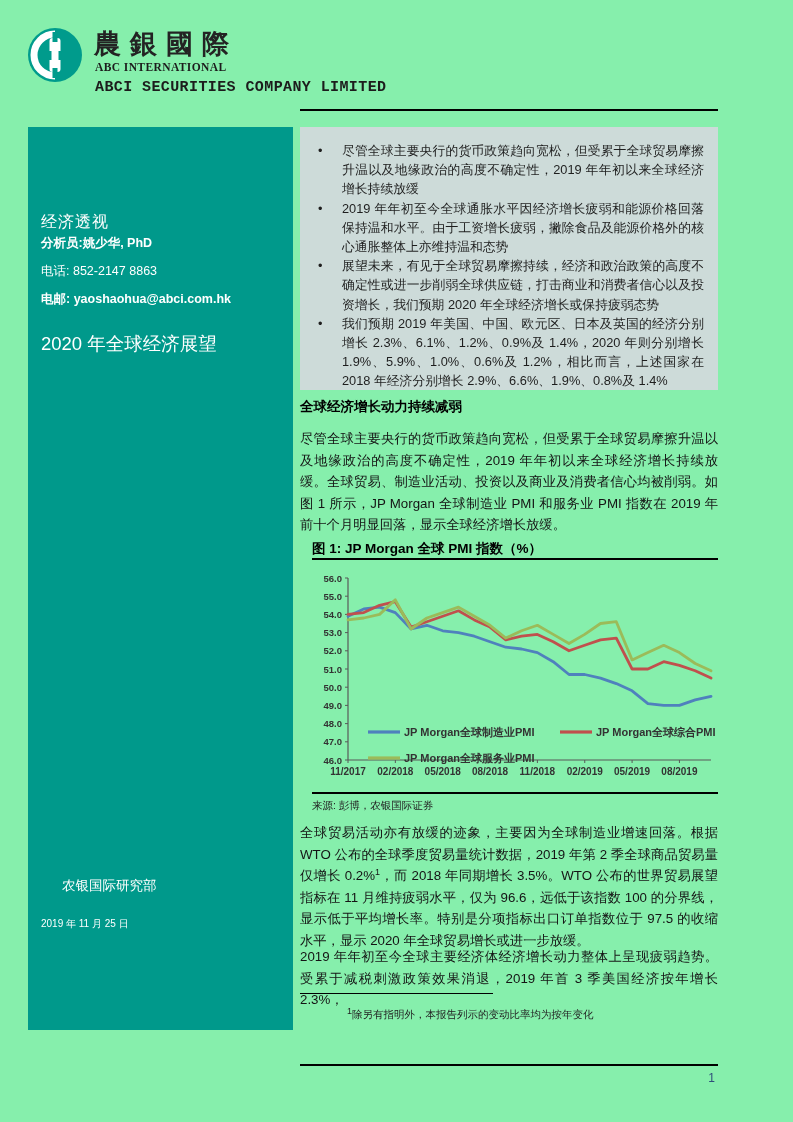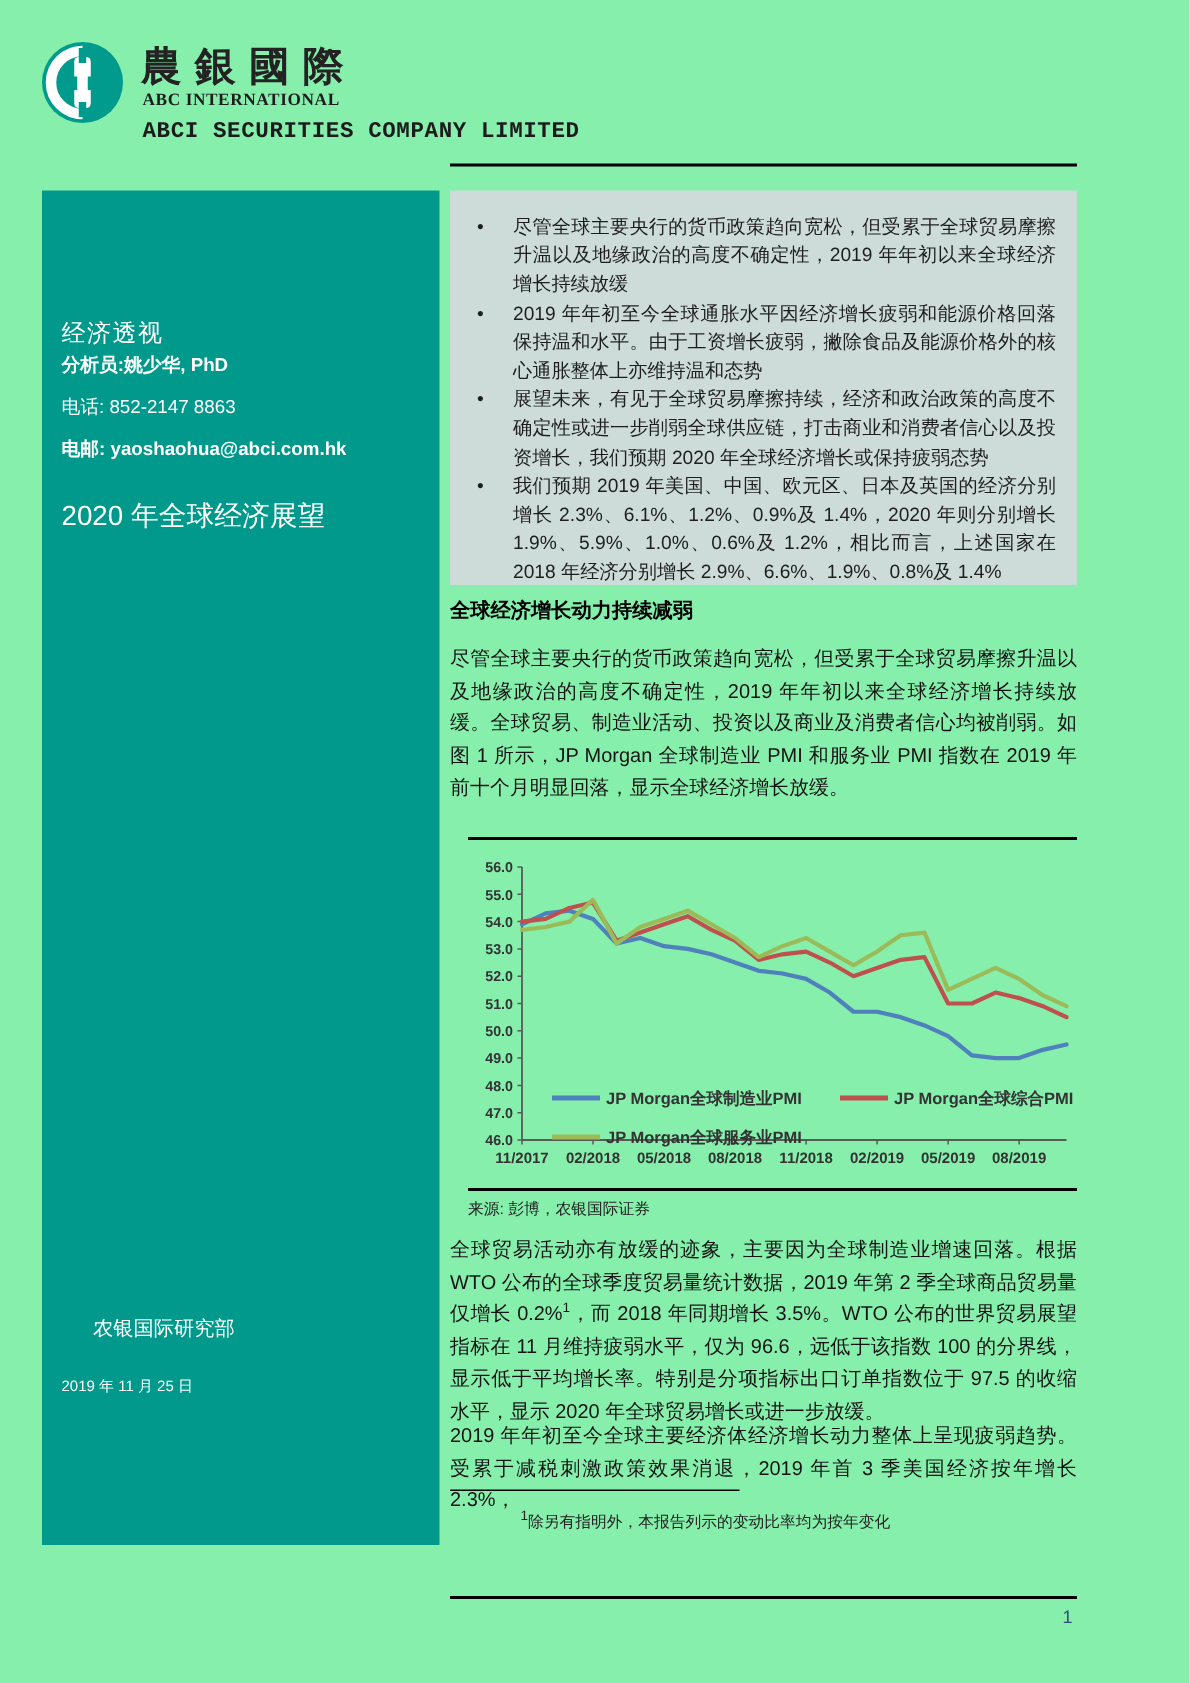--- a/index.html
+++ b/index.html
@@ -104,20 +104,21 @@
       <li>
         <span class="dot">•</span>
         <span class="btxt">我们预期 2019 年美国、中国、欧元区、日本及英国的经济分别增长 2.3%、6.1%、1.2%、0.9%及 1.4%，2020 年则分别增长 1.9%、5.9%、1.0%、0.6%及 1.2%，相比而言，上述国家在 2018 年经济分别增长 2.9%、6.6%、1.9%、0.8%及 1.4%</span>
       </li>
     </ul>
   </div>
 
   <div class="section-heading">全球经济增长动力持续减弱</div>
   <div class="para para1">尽管全球主要央行的货币政策趋向宽松，但受累于全球贸易摩擦升温以及地缘政治的高度不确定性，2019 年年初以来全球经济增长持续放缓。全球贸易、制造业活动、投资以及商业及消费者信心均被削弱。如图 1 所示，JP Morgan 全球制造业 PMI 和服务业 PMI 指数在 2019 年前十个月明显回落，显示全球经济增长放缓。</div>
 
+  <div class="fig-title">图 1: JP Morgan 全球 PMI 指数（%）</div>
   <div class="fig-rule1"></div>
   <svg class="chart" viewBox="0 0 408 227">
       <line x1="35" y1="198" x2="38" y2="198" stroke="#595959" stroke-width="1"></line>
       <text x="32" y="201.5" text-anchor="end" class="ytick">46.0</text>
       <line x1="35" y1="179.8" x2="38" y2="179.8" stroke="#595959" stroke-width="1"></line>
       <text x="32" y="183.3" text-anchor="end" class="ytick">47.0</text>
       <line x1="35" y1="161.6" x2="38" y2="161.6" stroke="#595959" stroke-width="1"></line>
       <text x="32" y="165.1" text-anchor="end" class="ytick">48.0</text>
       <line x1="35" y1="143.39999999999998" x2="38" y2="143.39999999999998" stroke="#595959" stroke-width="1"></line>
       <text x="32" y="146.89999999999998" text-anchor="end" class="ytick">49.0</text>

